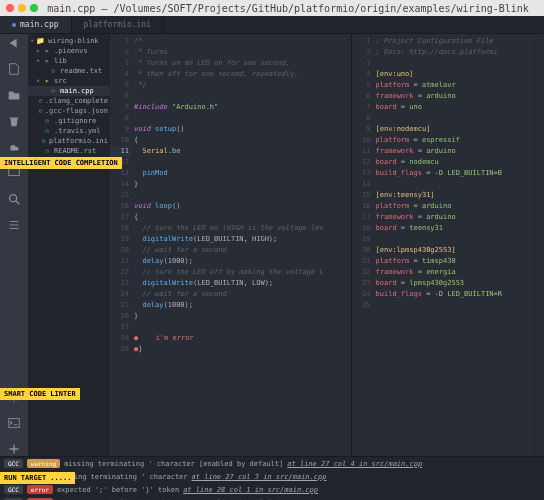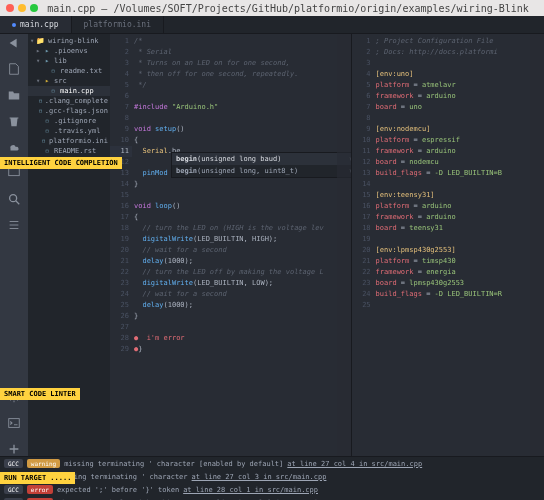--- a/index.html
+++ b/index.html
@@ -25,44 +25,44 @@
 .chev{display:inline-block;width:6px;color:#6b717d;}
 .fold-y{color:#cba838;}
 .file-b{color:#6b94a8;}
 .editors{flex:1;display:flex;}
 .pane{flex:1;background:#282c34;position:relative;overflow:hidden;}
 .gutter{position:absolute;left:0;top:0;width:22px;text-align:right;color:#495162;padding-top:2px;font-size:7px;line-height:11px;}
 .gutter div{padding-right:3px;}
 .gutter .hl{background:#2c313c;color:#abb2bf;}
 .code{position:absolute;left:24px;right:0;top:2px;font-size:7px;line-height:11px;white-space:pre;}
 .cmt{color:#5c6370;font-style:italic;}
-.kw{color:#c678dd;}
+.kw{color:#c678dd;font-style:italic;}
 .fn{color:#61afef;}
 .str{color:#98c379;}
 .typ{color:#e5c07b;}
-.var{color:#e06c75;}
+.var{color:#e06c75;margin-left:9px;}
 .op{color:#abb2bf;}
 .key{color:#e06c75;}
 .val{color:#98c379;}
 .sec{color:#e5c07b;}
 .err-dot{color:#e06c75;}
 .autocomplete{position:absolute;left:61px;top:118px;background:#21252b;border:1px solid #181a1f;font-size:7px;width:200px;}
 .ac-row{display:flex;padding:2px 4px;color:#9da5b4;}
 .ac-row.sel{background:#2c313a;color:#d7dae0;}
 .ac-sig{flex:1;}
 .ac-ret{color:#6b717d;margin-left:6px;}
 .callout{position:absolute;background:#ffd23f;color:#000;font-weight:bold;font-size:7px;padding:2px 4px;z-index:10;}
 .linter{background:#21252b;border-top:1px solid #181a1f;font-size:7px;}
 .lint-row{display:flex;align-items:center;padding:2px 4px;gap:4px;}
 .badge{padding:1px 4px;border-radius:2px;font-size:6px;color:#fff;}
 .b-gcc{background:#3a3f4b;}
 .b-warn{background:#d19a43;}
 .b-err{background:#c24038;}
 .lint-msg{color:#9da5b4;}
-.lint-loc{text-decoration:underline;color:#9da5b4;}
+.lint-loc{text-decoration:underline;color:#9da5b4;font-style:italic;}
 .minimap{position:absolute;right:0;top:0;width:14px;height:100%;background:rgba(40,44,52,.6);}
 </style>
 </head>
 <body>
 
 <div class="titlebar">
   <div class="tl-dots">
     <div class="tl-dot tl-red"></div>
     <div class="tl-dot tl-yel"></div>
     <div class="tl-dot tl-grn"></div>
@@ -214,21 +214,21 @@
           <div>22</div>
           <div>23</div>
           <div>24</div>
           <div>25</div>
           <div>26</div>
           <div>27</div>
           <div>28</div>
           <div>29</div>
         </div>
       <div class="code" id="code-l"><span class="cmt">/*</span>
-<span class="cmt"> * Serial</span>
+<span class="cmt"> * Turns</span>
 <span class="cmt"> * Turns on an LED on for one second,</span>
 <span class="cmt"> * then off for one second, repeatedly.</span>
 <span class="cmt"> */</span>
 
 <span class="kw">#include</span> <span class="str">"Arduino.h"</span>
 
 <span class="kw">void</span> <span class="fn">setup</span><span class="op">()</span>
 <span class="op">{</span>
   <span class="typ">Serial</span><span class="op">.be</span>
 
@@ -242,30 +242,20 @@
   <span class="cmt">// wait for a second</span>
   <span class="fn">delay</span><span class="op">(1000);</span>
   <span class="cmt">// turn the LED off by making the voltage L</span>
   <span class="fn">digitalWrite</span><span class="op">(LED_BUILTIN, LOW);</span>
   <span class="cmt">// wait for a second</span>
   <span class="fn">delay</span><span class="op">(1000);</span>
 <span class="op">}</span>
 
 <span class="err-dot">●</span>  <span class="var">i'm error</span>
 <span class="err-dot">●</span><span class="op">}</span></div>
-      <div class="autocomplete" id="ac">
-          <div class="ac-row sel">
-            <span class="ac-sig"><b>begin</b>(unsigned long baud)</span>
-            <span class="ac-ret">void</span>
-          </div>
-          <div class="ac-row">
-            <span class="ac-sig"><b>begin</b>(unsigned long, uint8_t)</span>
-            <span class="ac-ret">void</span>
-          </div>
-        </div>
       <div class="minimap"></div>
     </div>
     <div class="pane" style="border-left:1px solid #181a1f">
       <div class="gutter" id="gut-r">
           <div>1</div>
           <div>2</div>
           <div>3</div>
           <div>4</div>
           <div>5</div>
           <div>6</div>

